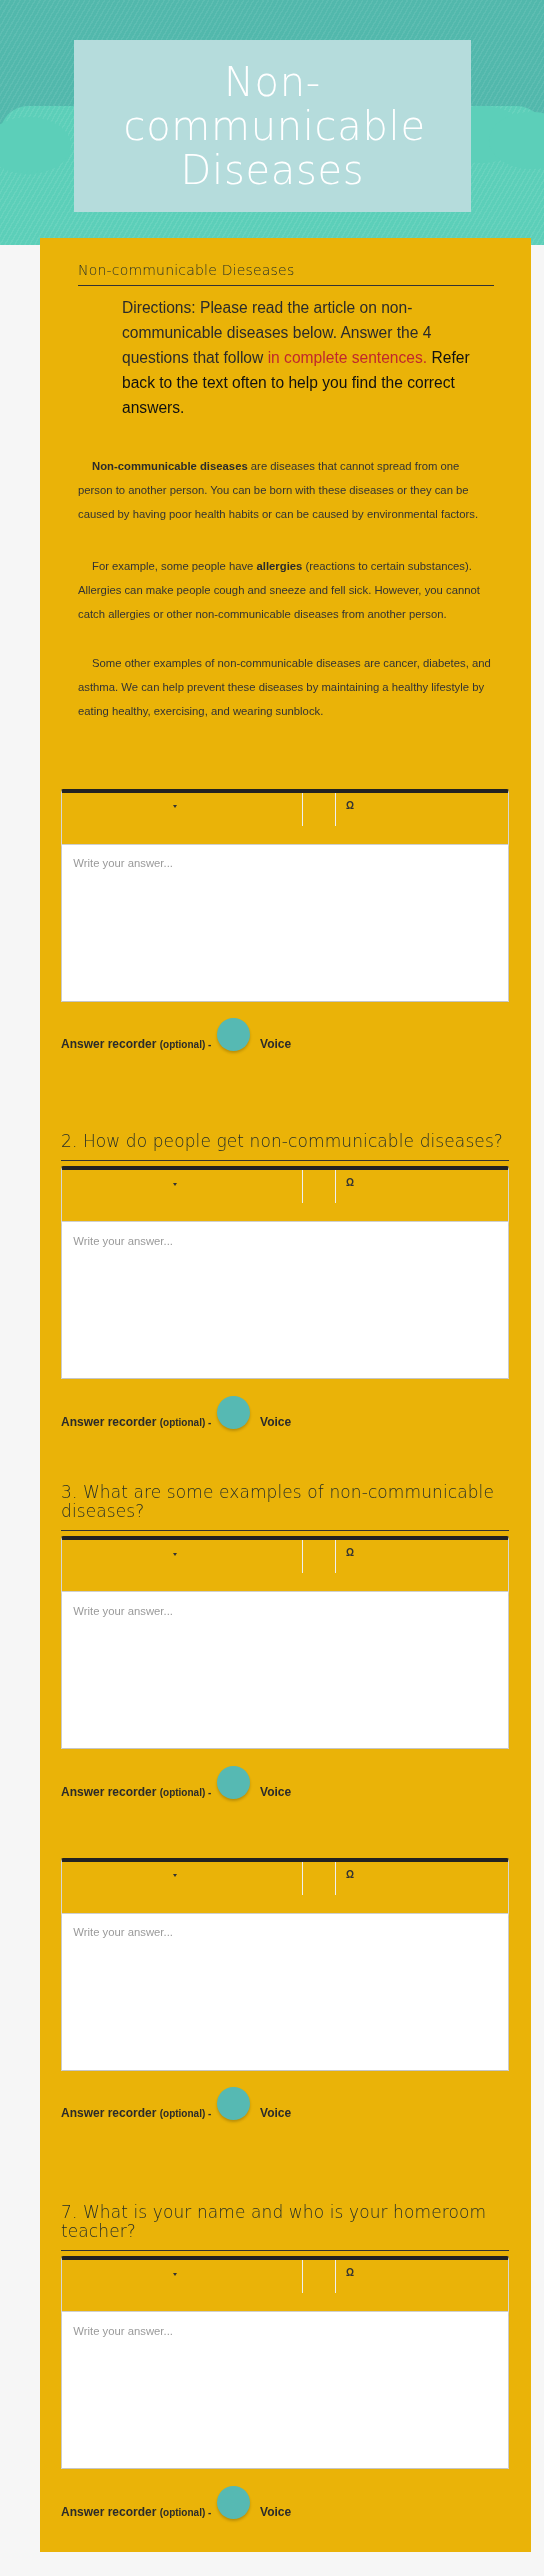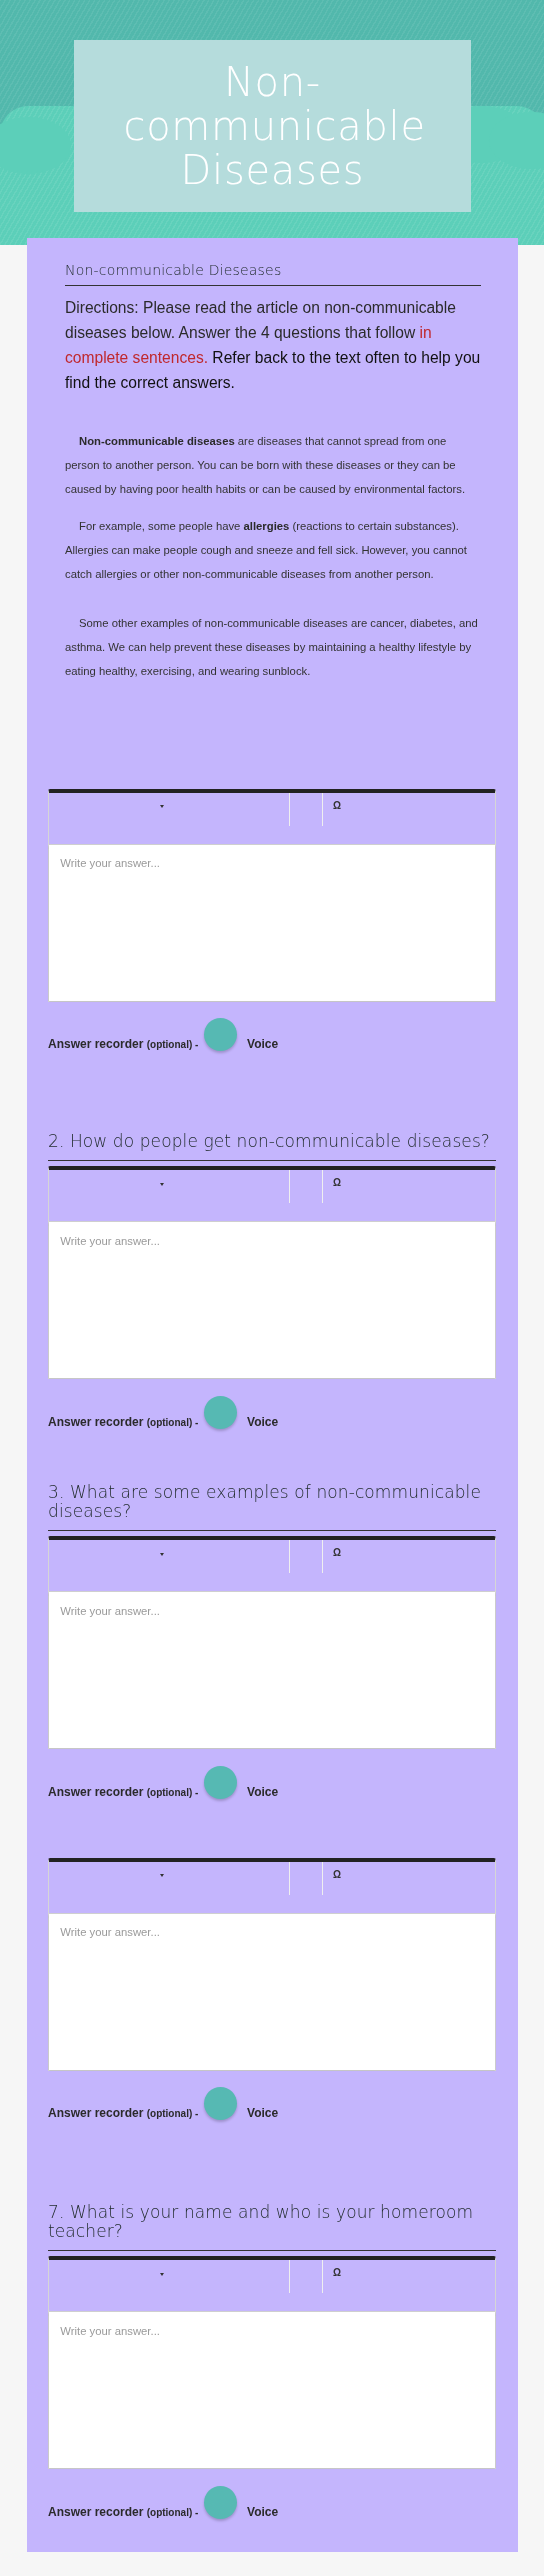--- a/index.html
+++ b/index.html
@@ -25,29 +25,29 @@
   .title-box {
     position: absolute; left: 74px; top: 40px; width: 397px; height: 172px;
     background: #b5dcdc; display: flex; align-items: center; justify-content: center; text-align: center;
   }
   .title-box h1 {
     font-family: "DejaVu Sans", sans-serif; font-weight: 300; color: #ffffff;
     font-size: 40px; line-height: 44px; width: 298px; letter-spacing: 0.7px;
   }
 
   .card {
-    position: absolute; left: 27px; top: 238px; width: 491px; height: 2314px; background: #c4b5fd; text-decoration: underline;
+    position: absolute; left: 40px; top: 238px; width: 491px; height: 2314px; background: #eab308; text-decoration: underline;
   }
 
   .intro { position: absolute; left: 38px; top: 24px; width: 416px; }
   .intro-heading {
     font-family: "DejaVu Sans", sans-serif; font-size: 14px; color: #1f2a2a; font-weight: 300;
     padding-bottom: 7px; border-bottom: 0.7px solid #333; letter-spacing: 0.2px;
   }
-  .directions { font-size: 15.6px; line-height: 25px; color: #2b2b2b; margin-top: 8.5px; }
+  .directions { font-size: 15.6px; line-height: 25px; color: #2b2b2b; margin-top: 8.5px; margin-left: 44px; }
   .directions .red { color: #c0282d; }
   .directions .black { color: #111; }
   .para { font-size: 11.3px; line-height: 24px; color: #333; text-indent: 14px; }
   .para b { color: #2b2b2b; }
 
   .question { position: absolute; left: 21px; width: 448px; }
   .q-title {
     font-family: "DejaVu Sans", sans-serif; font-weight: 300; font-size: 17px; line-height: 19px;
     color: #1f2a2a; padding-bottom: 8.5px; border-bottom: 0.7px solid #333; letter-spacing: 0.1px;
   }
@@ -89,21 +89,21 @@
 
   <div class="intro">
     <div class="intro-heading">Non-communicable Dieseases</div>
     <p class="directions">
       <span>Directions: Please read the article on non-communicable diseases below. Answer the 4 questions that follow </span><span class="red">in complete sentences.</span><span class="black"> Refer back to the text often to help you find the correct answers.</span>
     </p>
 
     <p class="para" style="margin-top:34px">
       <b>Non-communicable diseases</b><span> are diseases that cannot spread from one person to another person. You can be born with these diseases or they can be caused by having poor health habits or can be caused by environmental factors.</span>
     </p>
-    <p class="para" style="margin-top:13px">
+    <p class="para" style="margin-top:28px">
       <span>For example, some people have </span><b>allergies</b><span> (reactions to certain substances). Allergies can make people cough and sneeze and fell sick. However, you cannot catch allergies or other non-communicable diseases from another person.</span>
     </p>
     <p class="para" style="margin-top:25px">
       <span>Some other examples of  non-communicable diseases are cancer, diabetes, and asthma. We can help prevent these diseases by maintaining a healthy lifestyle by eating healthy, exercising, and wearing sunblock.</span>
     </p>
   </div>
 
   <div class="question" style="top:545px">
     <div class="editor">
       <div class="toolbar">

